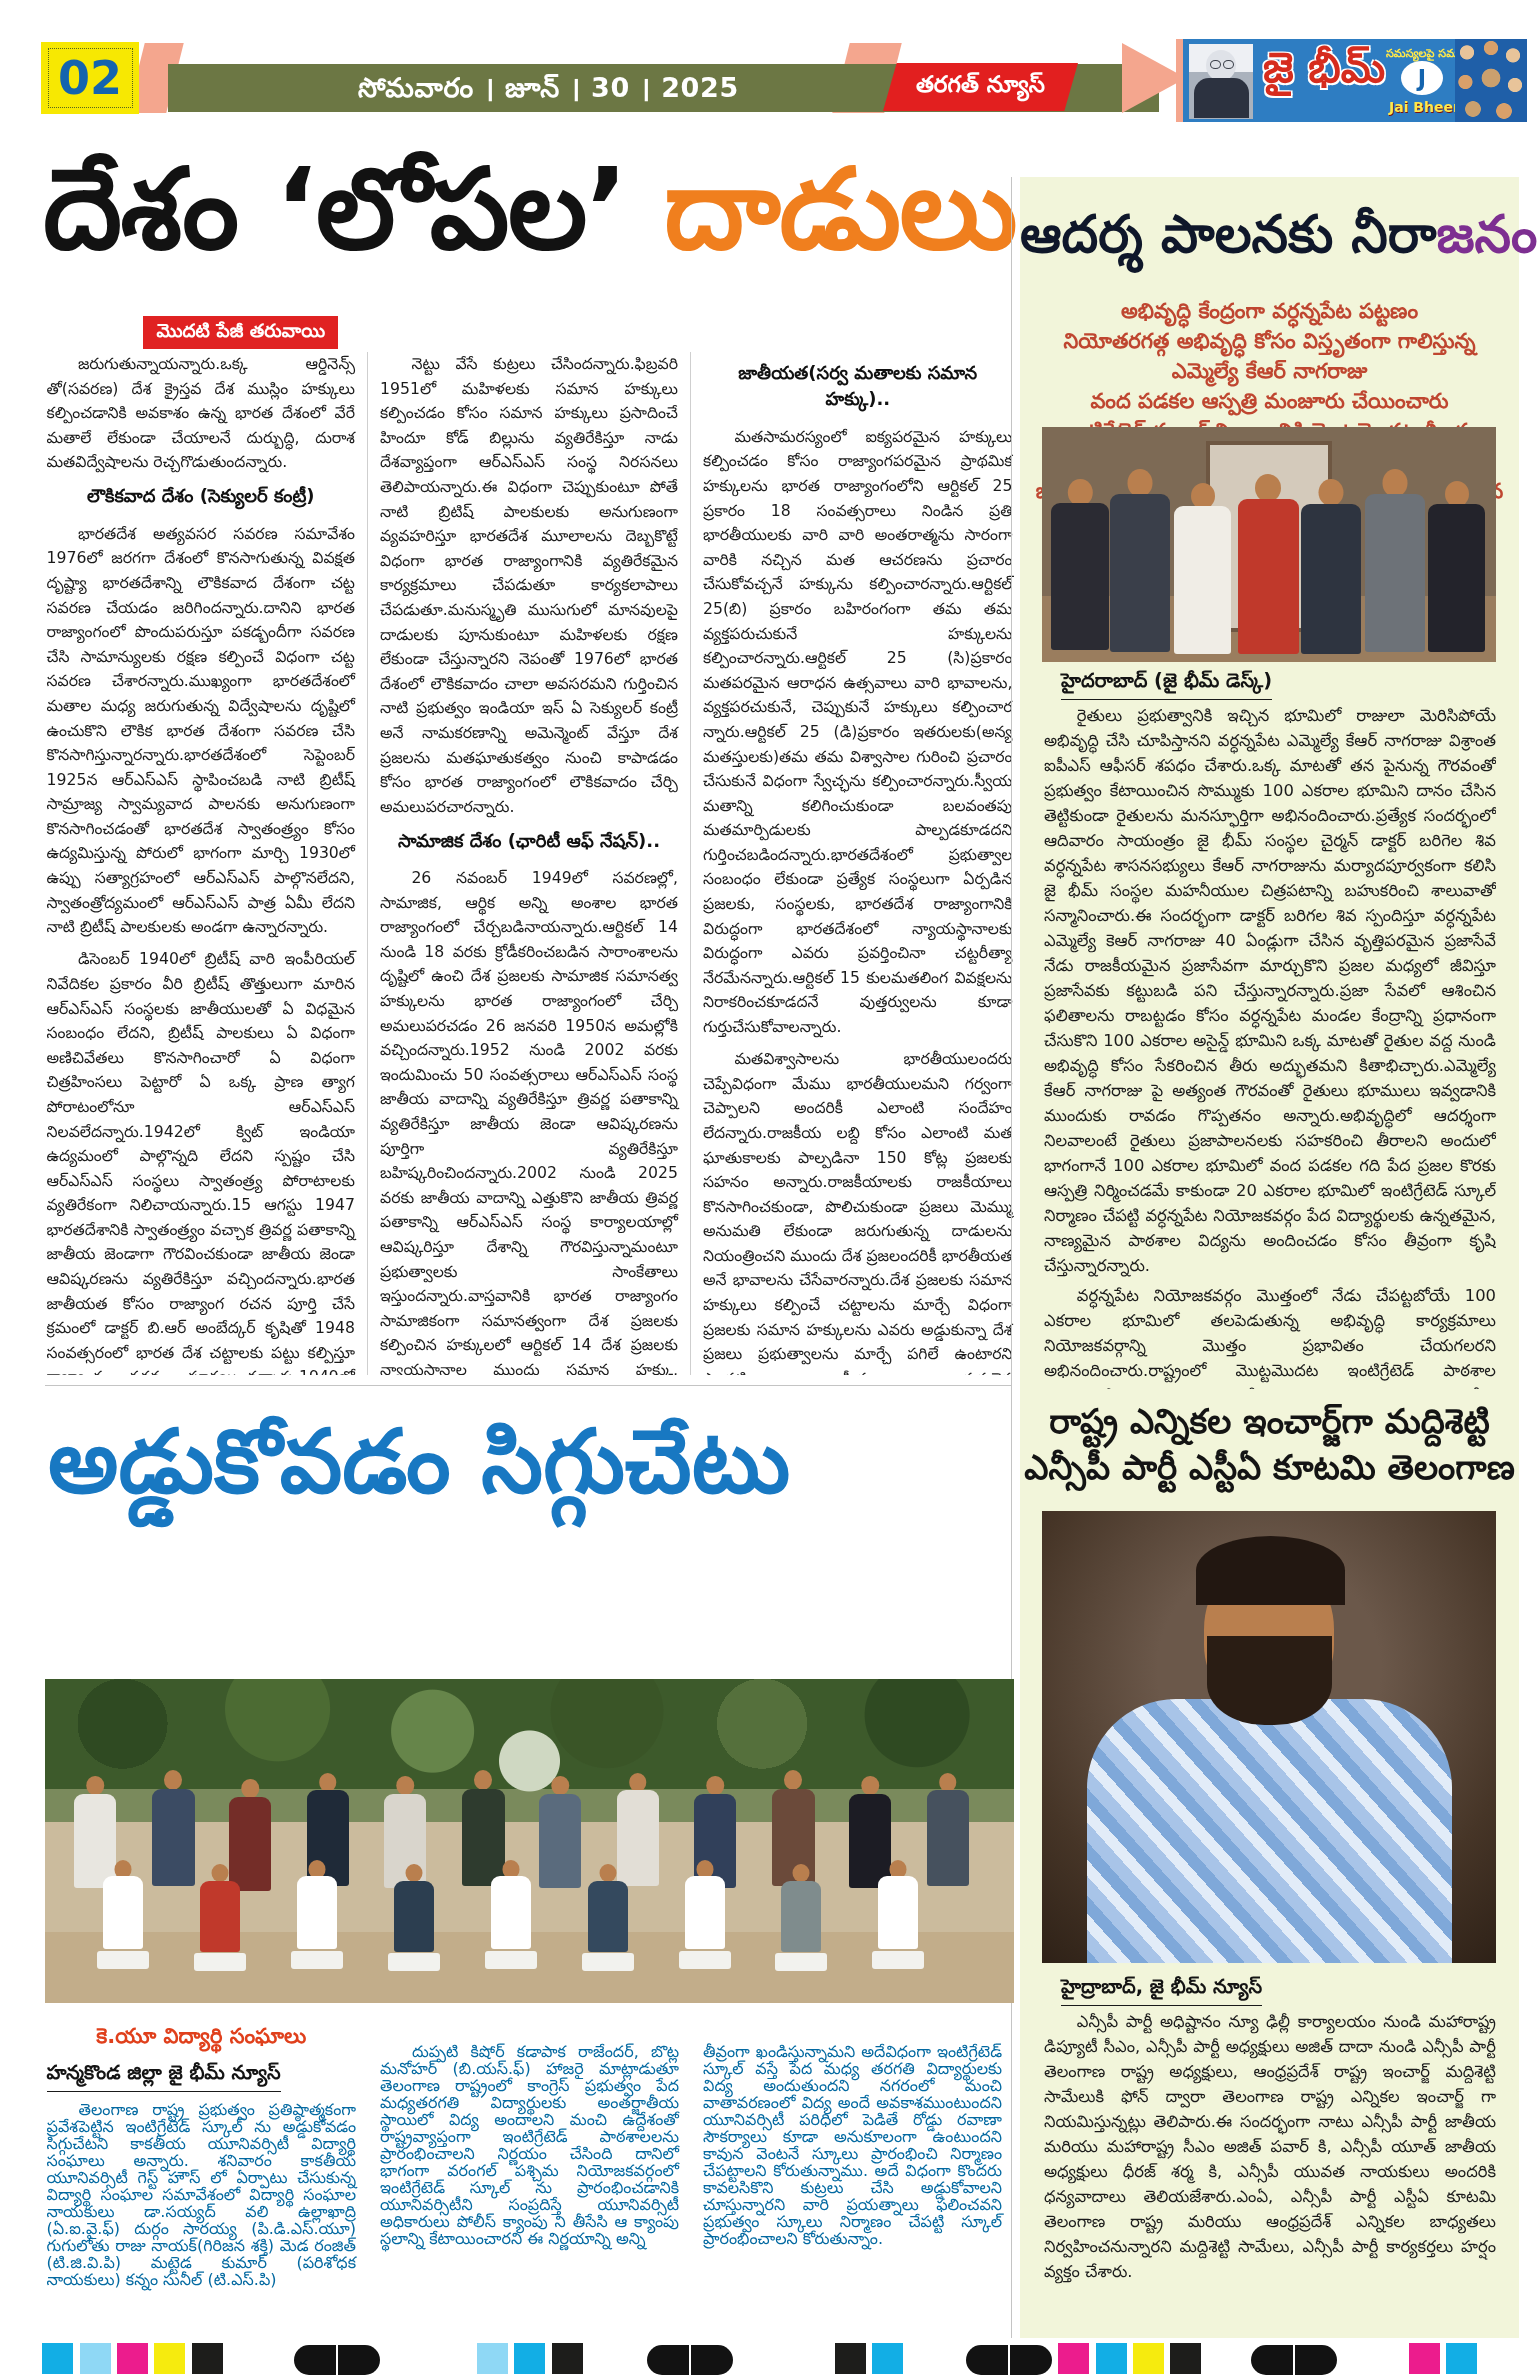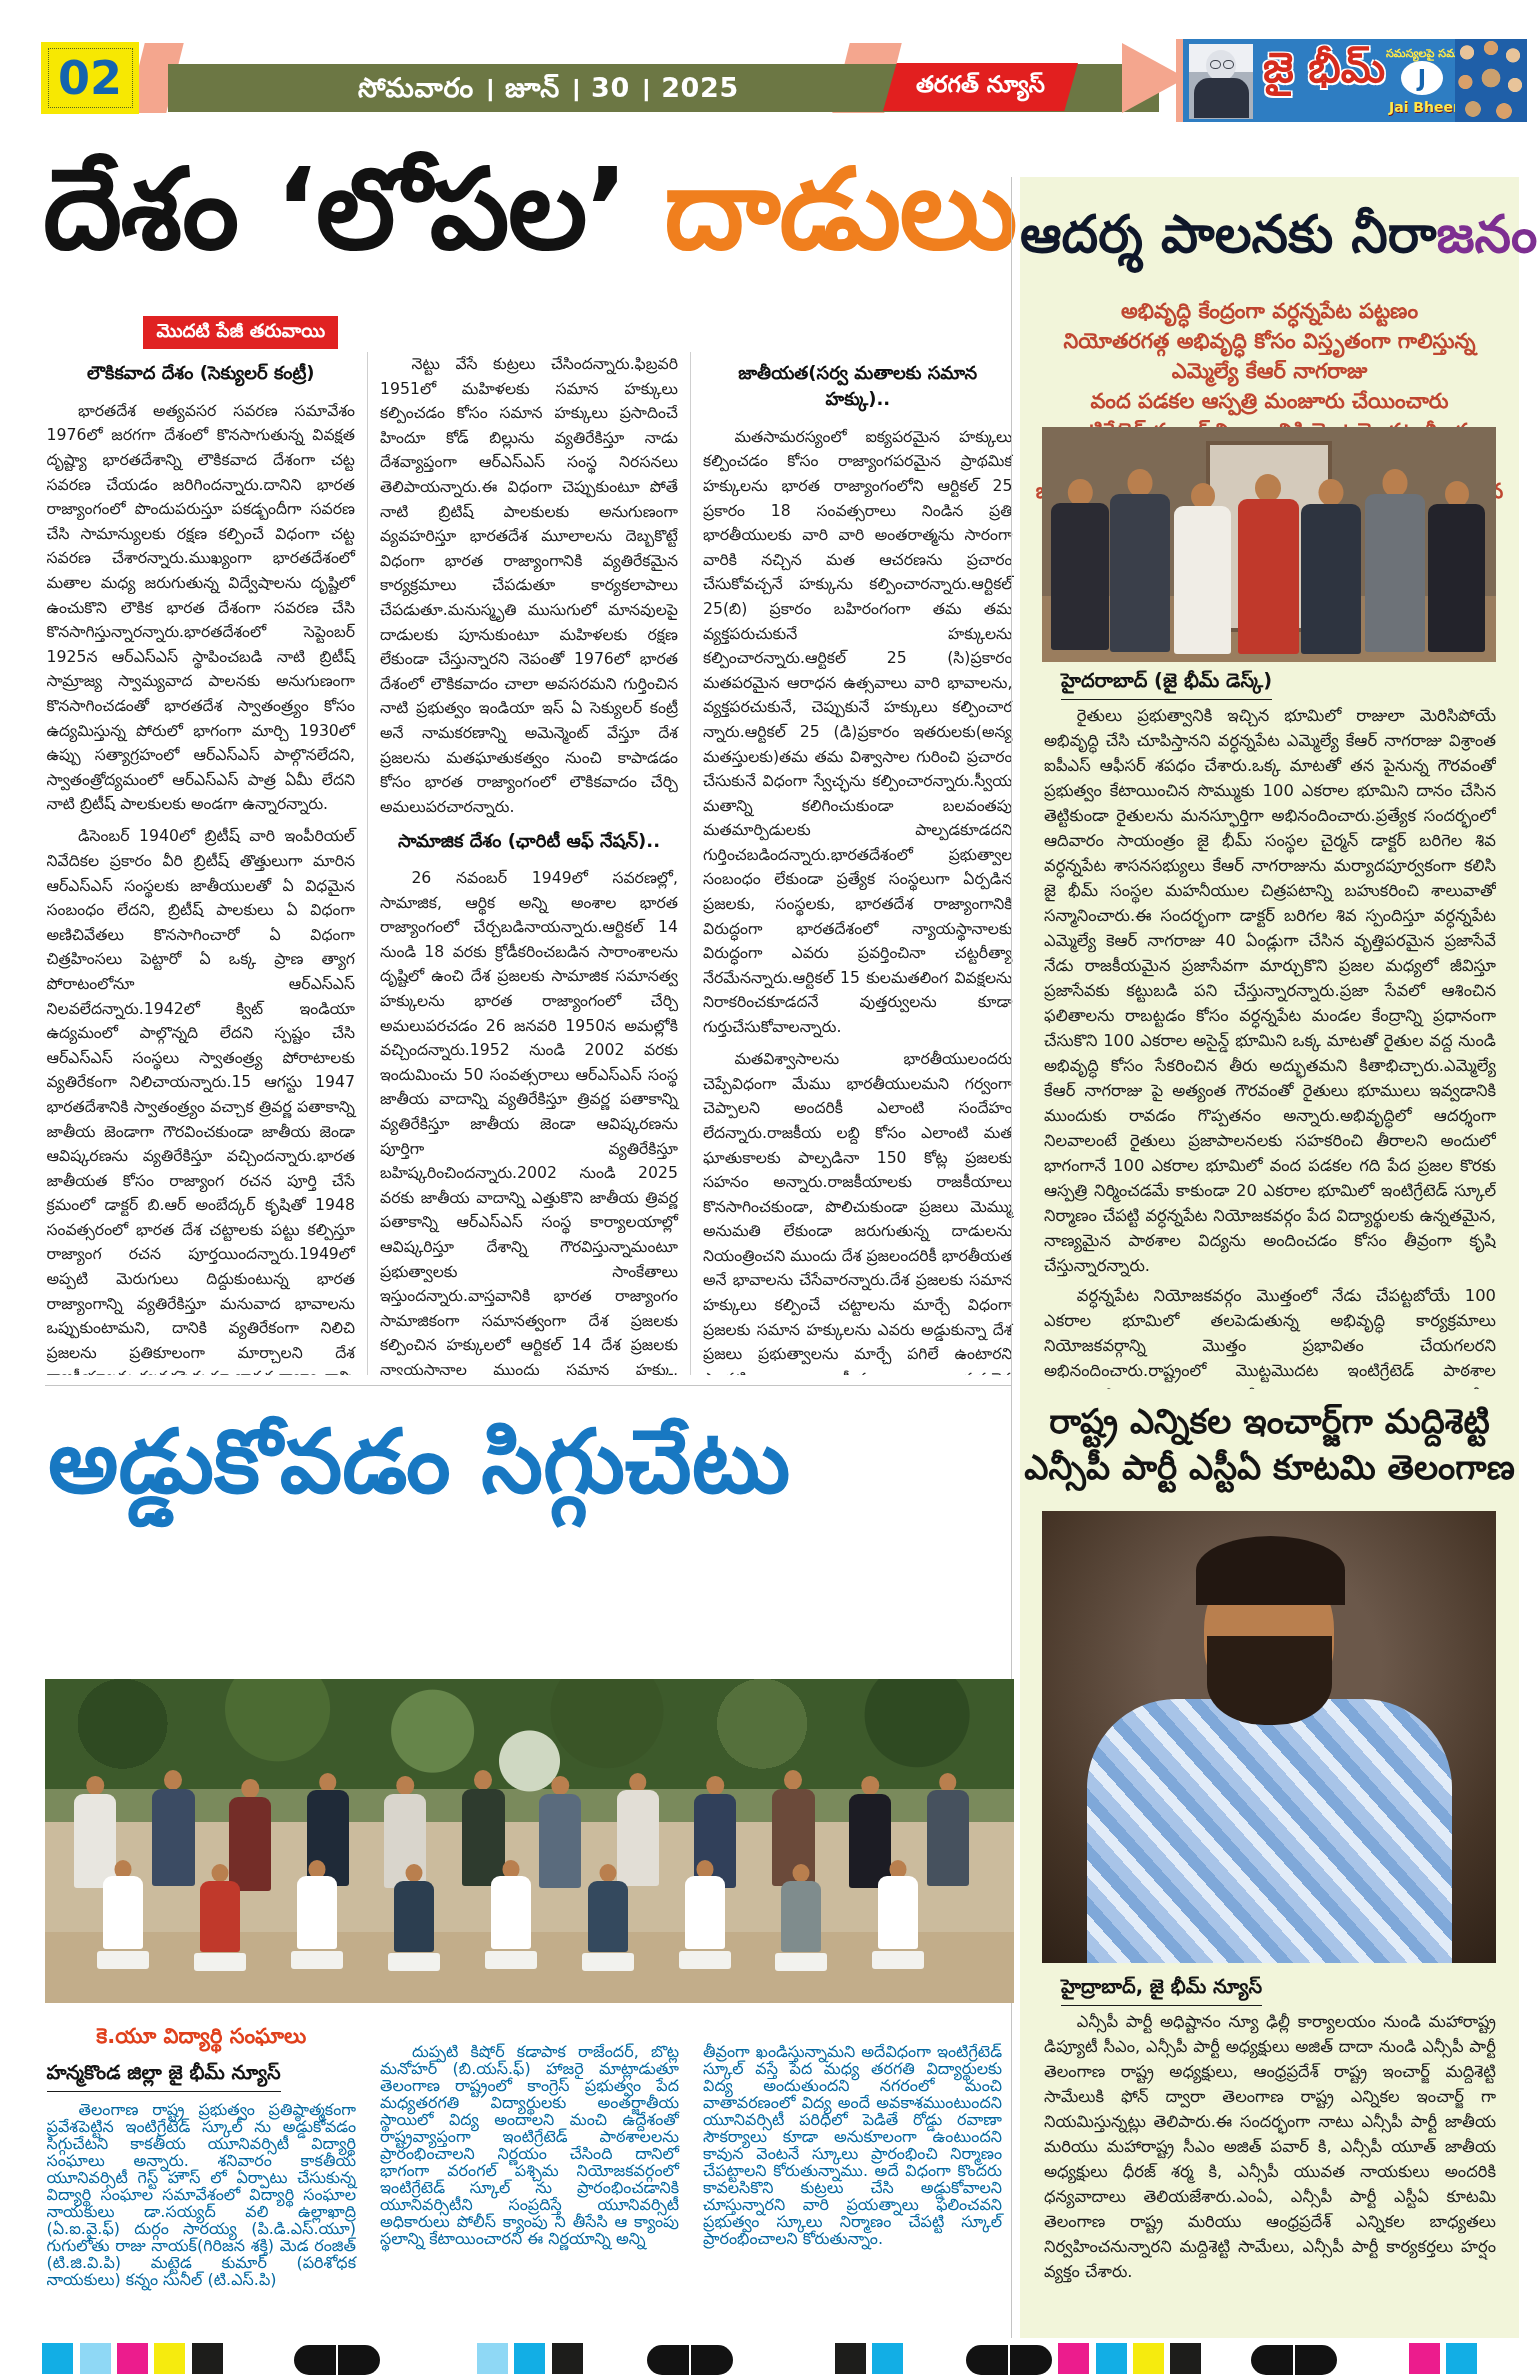--- a/index.html
+++ b/index.html
@@ -162,20 +162,21 @@
 
 <div class="abs lead-headline">
   <span class="blk">దేశం ‘లోపల’</span>
   <span class="org">దాడులు</span>
 </div>
 
 <div class="abs lead-kicker">మొదటి పేజీ తరువాయి</div>
 
 <div class="abs lead-cols">
   <div class="lead-col">
+      <p class="lead-p">జరుగుతున్నాయన్నారు.ఒక్క ఆర్డినెన్స్ తో(సవరణ) దేశ క్రైస్తవ దేశ ముస్లిం హక్కులు కల్పించడానికి అవకాశం ఉన్న భారత దేశంలో వేరే మతాలే లేకుండా చేయాలనే దుర్బుద్ధి, దురాశ మతవిద్వేషాలను రెచ్చగొడుతుందన్నారు.</p>
       <div class="lead-h">లౌకికవాద దేశం (సెక్యులర్ కంట్రీ)</div>
       <p class="lead-p">భారతదేశ అత్యవసర సవరణ సమావేశం 1976లో జరగగా దేశంలో కొనసాగుతున్న వివక్షత దృష్ట్యా భారతదేశాన్ని లౌకికవాద దేశంగా చట్ట సవరణ చేయడం జరిగిందన్నారు.దానిని భారత రాజ్యాంగంలో పొందుపరుస్తూ పకడ్బందీగా సవరణ చేసి సామాన్యులకు రక్షణ కల్పించే విధంగా చట్ట సవరణ చేశారన్నారు.ముఖ్యంగా భారతదేశంలో మతాల మధ్య జరుగుతున్న విద్వేషాలను దృష్టిలో ఉంచుకొని లౌకిక భారత దేశంగా సవరణ చేసి కొనసాగిస్తున్నారన్నారు.భారతదేశంలో సెప్టెంబర్ 1925న ఆర్ఎస్ఎస్ స్థాపించబడి నాటి బ్రిటీష్ సామ్రాజ్య స్వామ్యవాద పాలనకు అనుగుణంగా కొనసాగించడంతో భారతదేశ స్వాతంత్ర్యం కోసం ఉద్యమిస్తున్న పోరులో భాగంగా మార్చి 1930లో ఉప్పు సత్యాగ్రహంలో ఆర్ఎస్ఎస్ పాల్గొనలేదని, స్వాతంత్రోద్యమంలో ఆర్ఎస్ఎస్ పాత్ర ఏమీ లేదని నాటి బ్రిటీష్ పాలకులకు అండగా ఉన్నారన్నారు.</p>
       <p class="lead-p">డిసెంబర్ 1940లో బ్రిటీష్ వారి ఇంపీరియల్ నివేదికల ప్రకారం వీరి బ్రిటీష్ తొత్తులుగా మారిన ఆర్ఎస్ఎస్ సంస్థలకు జాతీయులతో ఏ విధమైన సంబంధం లేదని, బ్రిటీష్ పాలకులు ఏ విధంగా అణిచివేతలు కొనసాగించారో ఏ విధంగా చిత్రహింసలు పెట్టారో ఏ ఒక్క ప్రాణ త్యాగ పోరాటంలోనూ ఆర్ఎస్ఎస్ నిలవలేదన్నారు.1942లో క్విట్ ఇండియా ఉద్యమంలో పాల్గొన్నది లేదని స్పష్టం చేసి ఆర్ఎస్ఎస్ సంస్థలు స్వాతంత్ర్య పోరాటాలకు వ్యతిరేకంగా నిలిచాయన్నారు.15 ఆగస్టు 1947 భారతదేశానికి స్వాతంత్ర్యం వచ్చాక త్రివర్ణ పతాకాన్ని జాతీయ జెండాగా గౌరవించకుండా జాతీయ జెండా ఆవిష్కరణను వ్యతిరేకిస్తూ వచ్చిందన్నారు.భారత జాతీయత కోసం రాజ్యాంగ రచన పూర్తి చేసే క్రమంలో డాక్టర్ బి.ఆర్ అంబేద్కర్ కృషితో 1948 సంవత్సరంలో భారత దేశ చట్టాలకు పట్టు కల్పిస్తూ రాజ్యాంగ రచన పూర్తయిందన్నారు.1949లో అప్పటి మెరుగులు దిద్దుకుంటున్న భారత రాజ్యాంగాన్ని వ్యతిరేకిస్తూ మనువాద భావాలను ఒప్పుకుంటామని, దానికి వ్యతిరేకంగా నిలిచి ప్రజలను ప్రతికూలంగా మార్చాలని దేశ రాజకీయాలను కలవరపెడుతూ భారత రాజ్యాంగాన్ని ఒక ప్రమాద చెత్తలోకి నెట్టివేసే ప్రమాదంలో</p>
     </div>
   <div class="lead-col">
       <p class="lead-p">నెట్టు వేసే కుట్రలు చేసిందన్నారు.ఫిబ్రవరి 1951లో మహిళలకు సమాన హక్కులు కల్పించడం కోసం సమాన హక్కులు ప్రసాదించే హిందూ కోడ్ బిల్లును వ్యతిరేకిస్తూ నాడు దేశవ్యాప్తంగా ఆర్ఎస్ఎస్ సంస్థ నిరసనలు తెలిపాయన్నారు.ఈ విధంగా చెప్పుకుంటూ పోతే నాటి బ్రిటిష్ పాలకులకు అనుగుణంగా వ్యవహరిస్తూ భారతదేశ మూలాలను దెబ్బకొట్టే విధంగా భారత రాజ్యాంగానికి వ్యతిరేకమైన కార్యక్రమాలు చేపడుతూ కార్యకలాపాలు చేపడుతూ.మనుస్మృతి ముసుగులో మానవులపై దాడులకు పూనుకుంటూ మహిళలకు రక్షణ లేకుండా చేస్తున్నారని నెపంతో 1976లో భారత దేశంలో లౌకికవాదం చాలా అవసరమని గుర్తించిన నాటి ప్రభుత్వం ఇండియా ఇస్ ఏ సెక్యులర్ కంట్రీ అనే నామకరణాన్ని అమెన్మెంట్ వేస్తూ దేశ ప్రజలను మతఘాతుకత్వం నుంచి కాపాడడం కోసం భారత రాజ్యాంగంలో లౌకికవాదం చేర్చి అమలుపరచారన్నారు.</p>
       <div class="lead-h">సామాజిక దేశం (ఛారిటీ ఆఫ్ నేషన్)..</div>
       <p class="lead-p">26 నవంబర్ 1949లో సవరణల్లో, సామాజిక, ఆర్థిక అన్ని అంశాల భారత రాజ్యాంగంలో చేర్చబడినాయన్నారు.ఆర్టికల్ 14 నుండి 18 వరకు క్రోడీకరించబడిన సారాంశాలను దృష్టిలో ఉంచి దేశ ప్రజలకు సామాజిక సమానత్వ హక్కులను భారత రాజ్యాంగంలో చేర్చి అమలుపరచడం 26 జనవరి 1950న అమల్లోకి వచ్చిందన్నారు.1952 నుండి 2002 వరకు ఇందుమించు 50 సంవత్సరాలు ఆర్ఎస్ఎస్ సంస్థ జాతీయ వాదాన్ని వ్యతిరేకిస్తూ త్రివర్ణ పతాకాన్ని వ్యతిరేకిస్తూ జాతీయ జెండా ఆవిష్కరణను పూర్తిగా వ్యతిరేకిస్తూ బహిష్కరించిందన్నారు.2002 నుండి 2025 వరకు జాతీయ వాదాన్ని ఎత్తుకొని జాతీయ త్రివర్ణ పతాకాన్ని ఆర్ఎస్ఎస్ సంస్థ కార్యాలయాల్లో ఆవిష్కరిస్తూ దేశాన్ని గౌరవిస్తున్నామంటూ ప్రభుత్వాలకు సాంకేతాలు ఇస్తుందన్నారు.వాస్తవానికి భారత రాజ్యాంగం సామాజికంగా సమానత్వంగా దేశ ప్రజలకు కల్పించిన హక్కులలో ఆర్టికల్ 14 దేశ ప్రజలకు న్యాయస్థానాల ముందు సమాన హక్కు, న్యాయపాలనల ముందు సమాన రక్షణ అనే భావాలను ప్రసాదించిందన్నారు.ఆర్టికల్ 15 కులమతలింగ వివక్షలను నిరాకరిస్తూ మతం, వర్ణం, జాతి, జన్మస్థలం,లాంటి వాటిపై వివక్ష చూపించ కూడదనే వుత్తర్వులను పూర్తిగా నిరూపించబడినాయన్నారు.ఆర్టికల్ 16 ప్రజా ఉద్యోగ నియామకాల్లో సమాన హక్కులు కల్పించబడినాయన్నారు.ఆర్టికల్ 17 అంటరానితనాన్ని నిర్మూలించి,రద్దు చేశారన్నారు.ఆర్టికల్ 18 రద్దు చేయబడిన సూత్రాలన్నీ భారత రాజ్యాంగానికి తీసుకొనబడి. పురాతన హక్కులను సవరించి భారతదేశ ప్రజలకు సమాన హక్కులు కల్పించి సమాన న్యాయం, సామాజిక హక్కులను,1949లో భారత రాజ్యాంగంలో పొందుపరిచి నేటికి కొనసాగిస్తున్నారన్నారు.</p>
     </div>
   <div class="lead-col">

